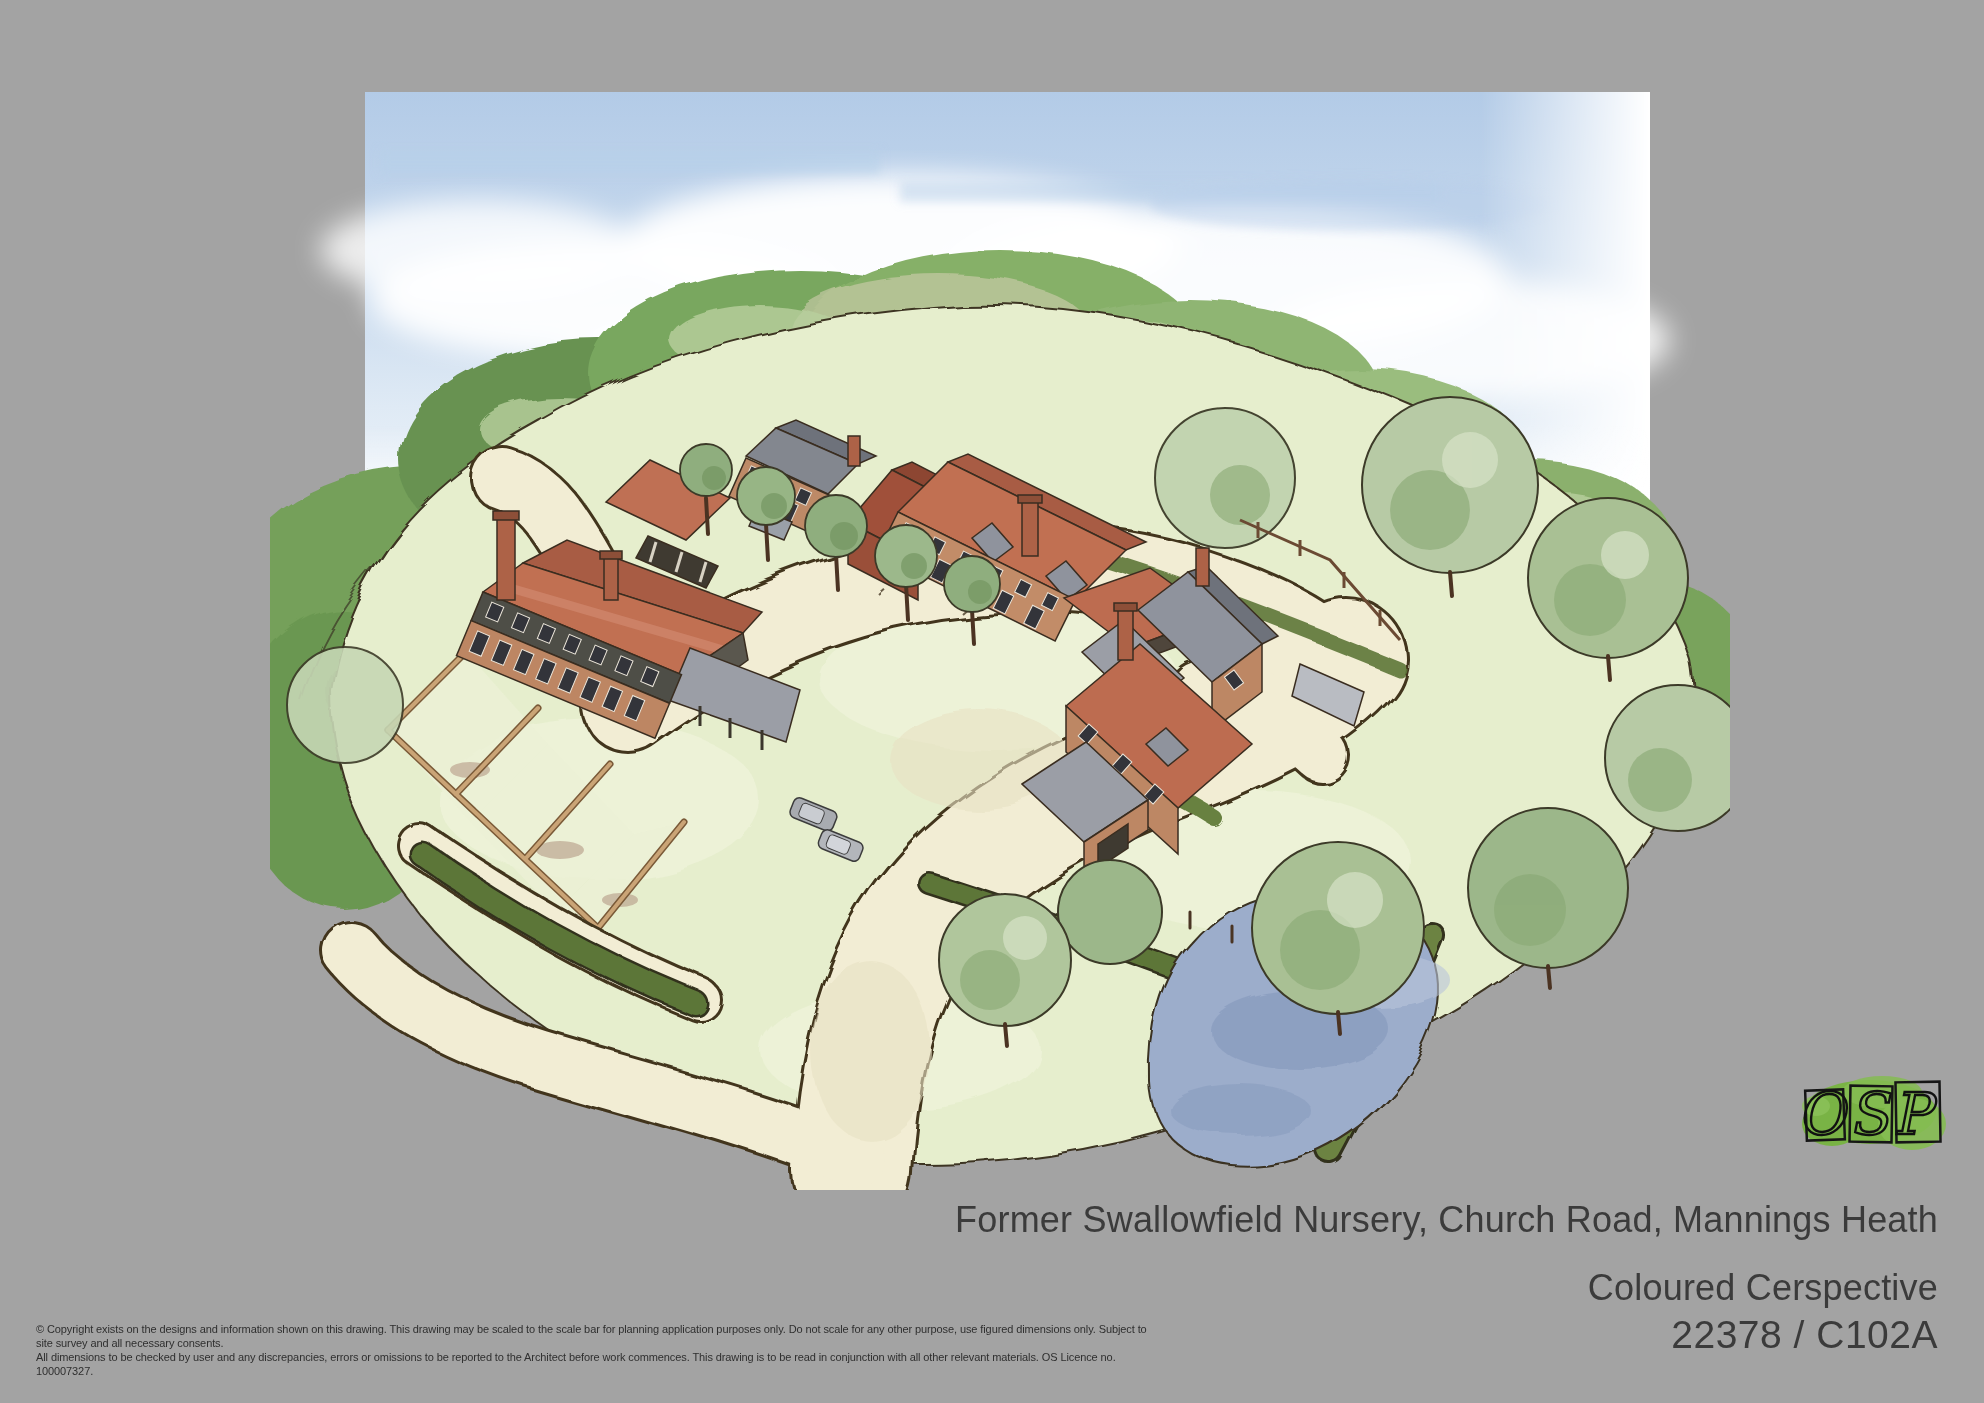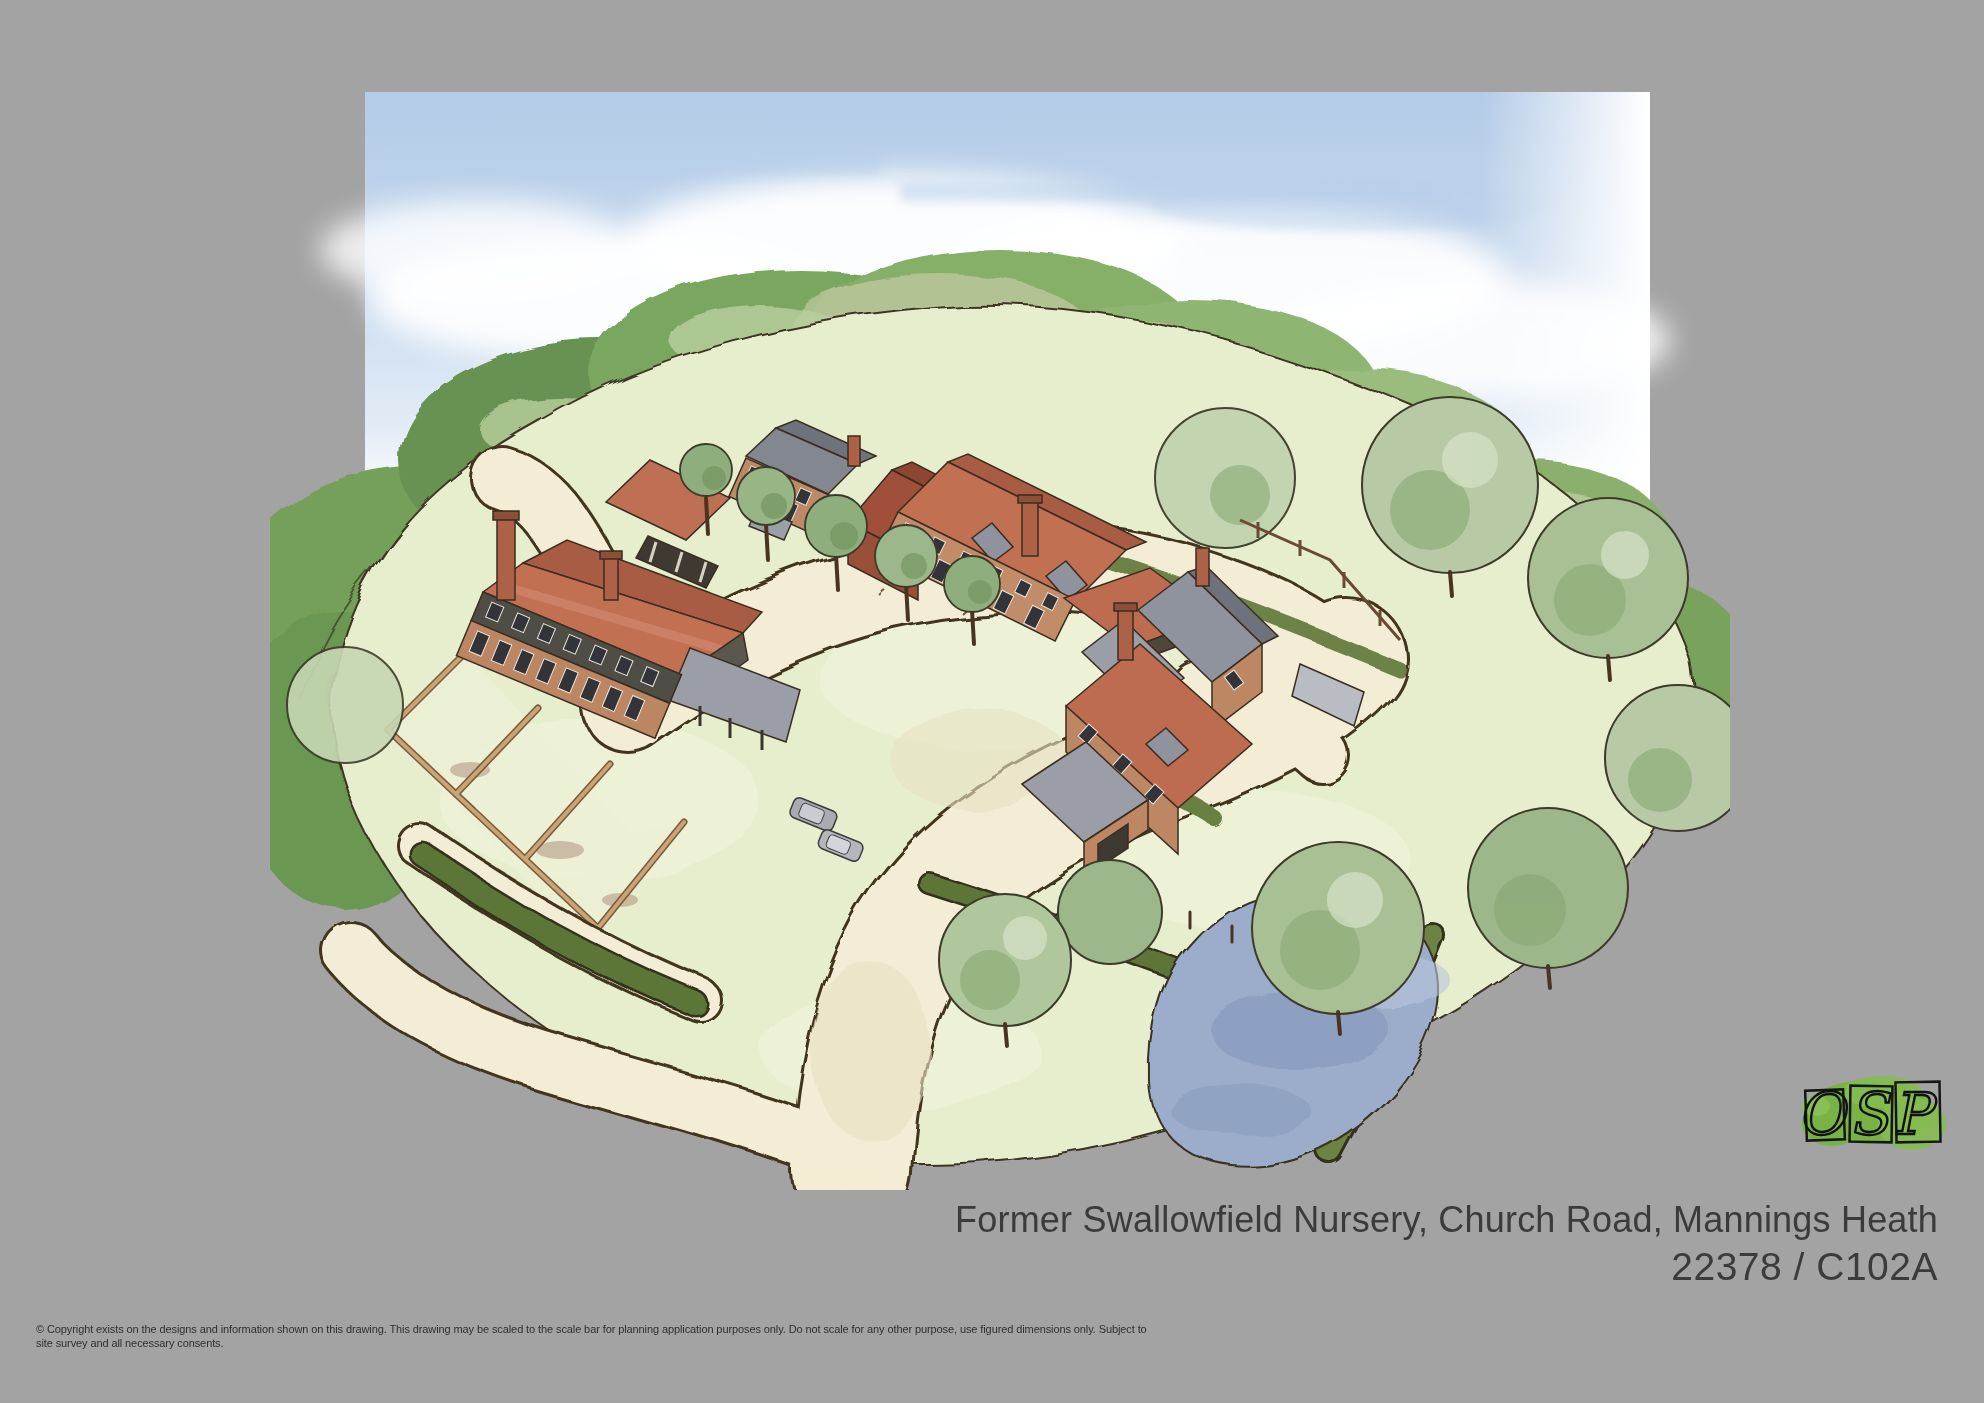--- a/index.html
+++ b/index.html
@@ -411,21 +411,23 @@
     <g fill="none" stroke="#161616">
       <rect x="14" y="22" width="38" height="50" stroke-width="2.5" transform="rotate(-2 33 47)"></rect>
       <rect x="58" y="18" width="42" height="56" stroke-width="2.5" transform="rotate(1 79 46)"></rect>
       <rect x="104" y="14" width="44" height="60" stroke-width="2.5" transform="rotate(-1 126 44)"></rect>
     </g>
     <text x="10" y="66" font-family="'DejaVu Serif',serif" font-style="italic" font-size="58" fill="none" stroke="#111111" stroke-width="2.4" letter-spacing="4">OSP</text>
   </svg>
 
   <div class="titleblock">
     <div class="t-line">Former Swallowfield Nursery, Church Road, Mannings Heath</div>
+    <div class="t-line">Coloured Cerspective</div>
     <div class="t-number">22378 / C102A</div>
   </div>
 
   <div class="notes">
     <div>© Copyright exists on the designs and information shown on this drawing. This drawing may be scaled to the scale bar for planning application purposes only. Do not scale for any other purpose, use figured dimensions only. Subject to site survey and all necessary consents.</div>
+    <div>All dimensions to be checked by user and any discrepancies, errors or omissions to be reported to the Architect before work commences. This drawing is to be read in conjunction with all other relevant materials. OS Licence no. 100007327.</div>
   </div>
 
 
 </div>
 
 </body></html>

